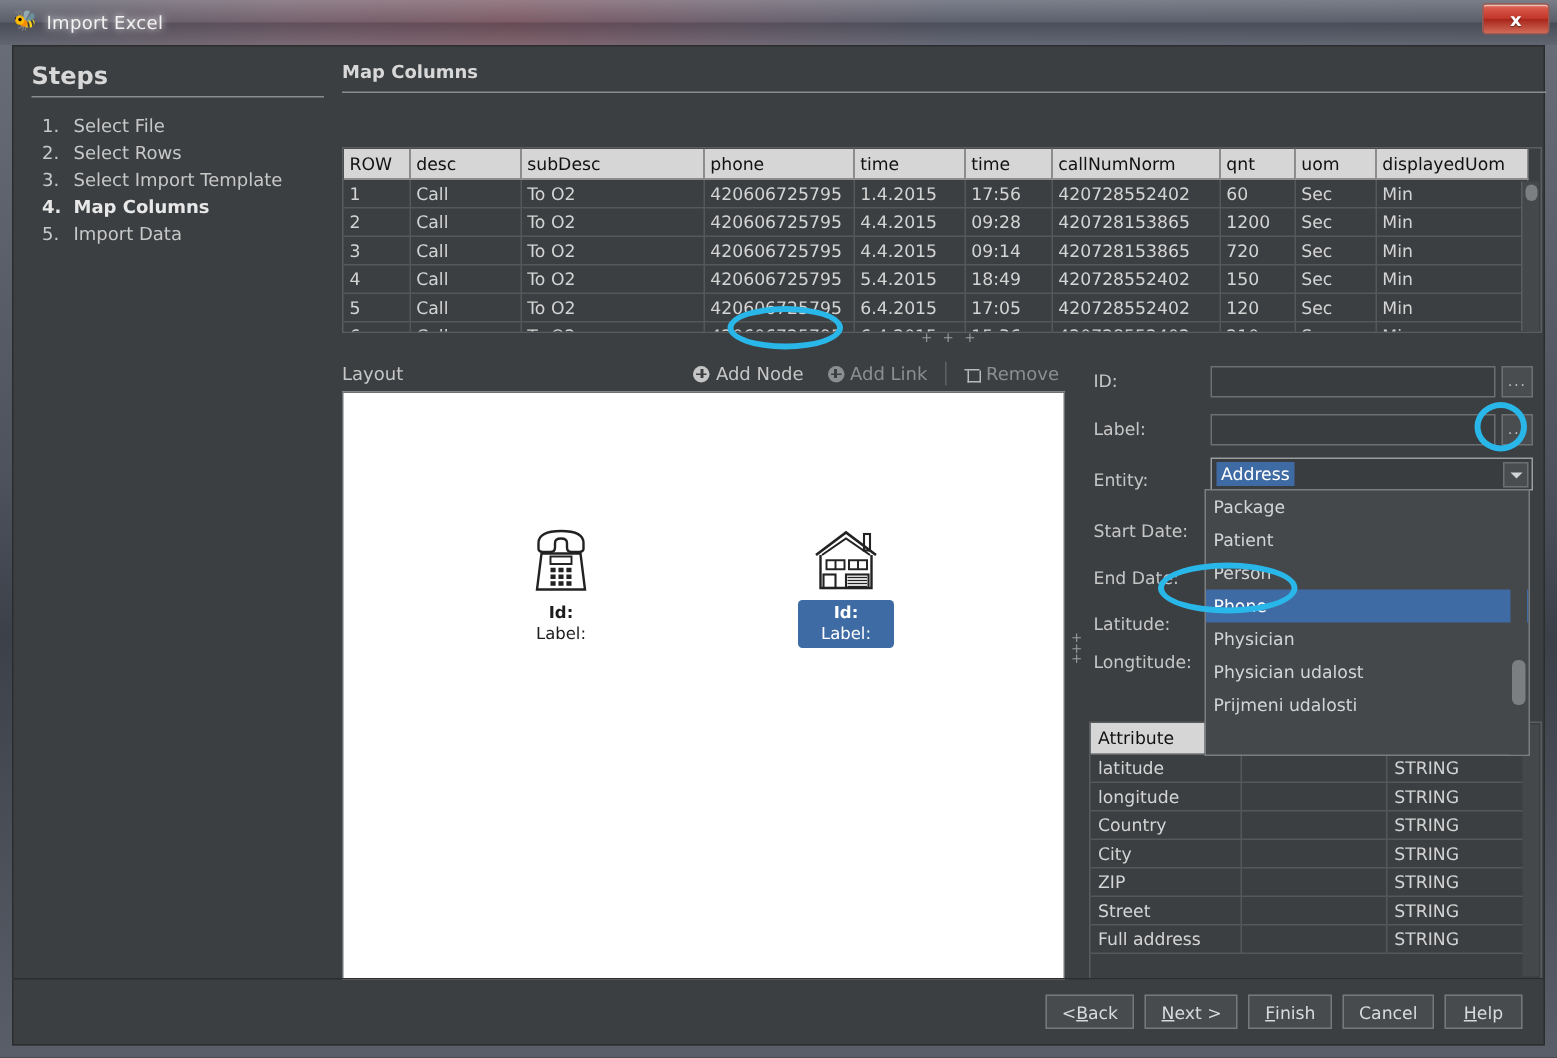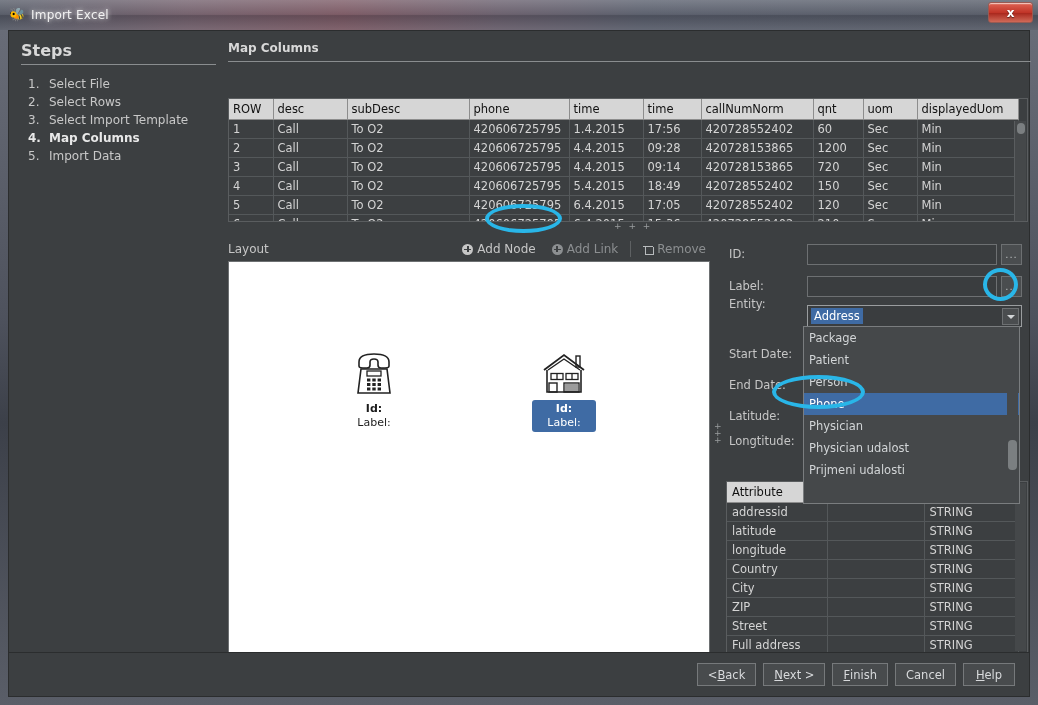--- a/index.html
+++ b/index.html
@@ -518,21 +518,21 @@
         <span class="prop-field"></span>
         <span class="prop-ell">...</span>
       </div>
 
       <div class="prop-row" style="top:38px;">
         <span class="prop-label">Label:</span>
         <span class="prop-field"></span>
         <span class="prop-ell">...</span>
       </div>
 
-      <div class="prop-row" style="top:56px;">
+      <div class="prop-row" style="top:72px;">
         <span class="prop-label">Entity:</span>
       </div>
       <div id="entity-combo">
         <span id="entity-value">Address</span>
         <span id="entity-arrow">
           <span class="tri"></span>
         </span>
       </div>
 
       <div class="prop-row" style="top:106px;">
@@ -558,25 +558,20 @@
           </colgroup>
         <thead>
             <tr id="attr-head">
               <th>Attribute</th>
               <th></th>
               <th>Type</th>
             </tr>
           </thead>
         <tbody id="attr-body">
             <tr>
-              <td>addressid</td>
-              <td></td>
-              <td>STRING</td>
-            </tr>
-            <tr>
               <td>latitude</td>
               <td></td>
               <td>STRING</td>
             </tr>
             <tr>
               <td>longitude</td>
               <td></td>
               <td>STRING</td>
             </tr>
             <tr>

